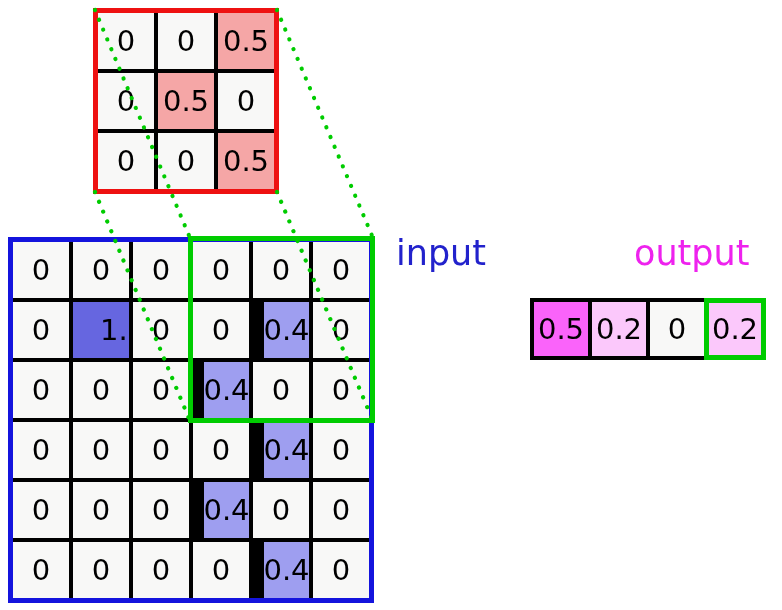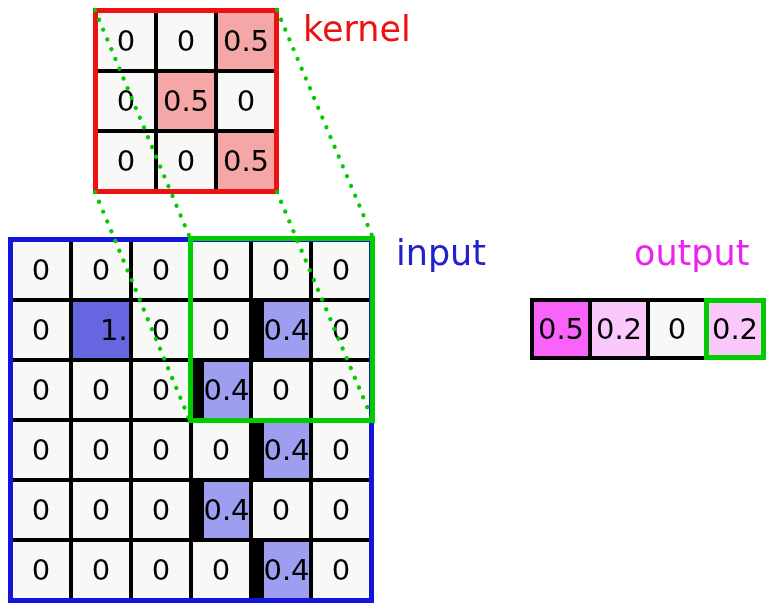--- a/index.html
+++ b/index.html
@@ -96,21 +96,20 @@
     <div class="cell">0</div>
     <div class="cell pink">0.5</div>
     <div class="cell">0</div>
     <div class="cell pink">0.5</div>
     <div class="cell">0</div>
     <div class="cell">0</div>
     <div class="cell">0</div>
     <div class="cell pink">0.5</div>
   </div>
 
-  <div class="label kernel-label">kernel</div>
 
   <div class="grid input-grid">
     <div class="cell">0</div>
     <div class="cell">0</div>
     <div class="cell">0</div>
     <div class="cell">0</div>
     <div class="cell">0</div>
     <div class="cell">0</div>
 
     <div class="cell">0</div>

